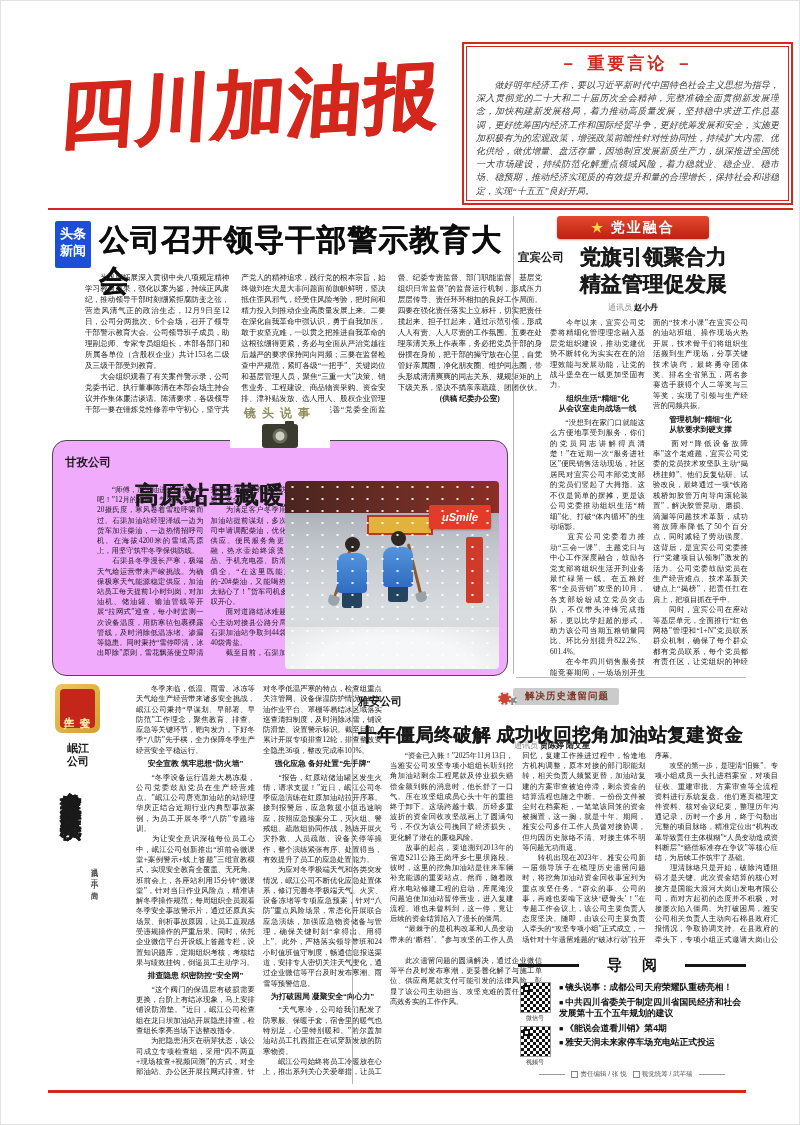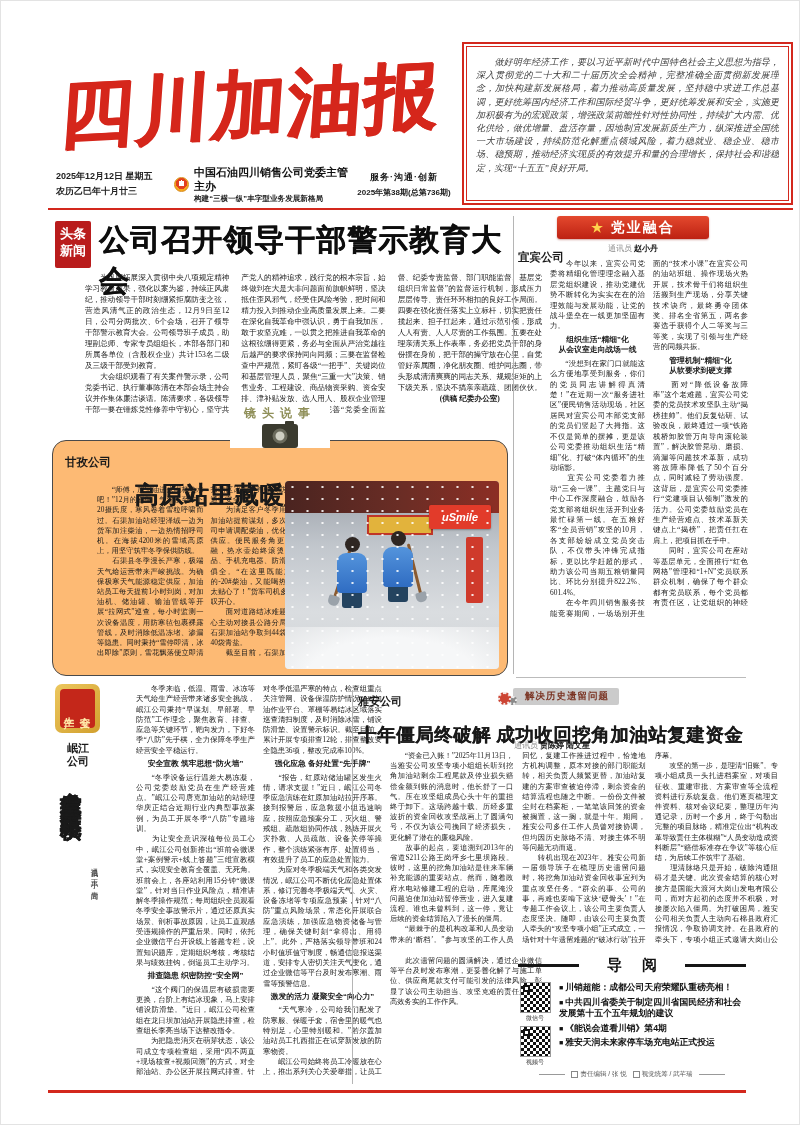--- a/index.html
+++ b/index.html
@@ -33,21 +33,21 @@
   .motto{font-size:9px;font-weight:900;letter-spacing:1px;}
   .issue{font-size:8px;font-weight:bold;margin-top:3px;}
   .rule-red{position:absolute;background:#d3281d;}
   
   .btxt{font-size:7.6px;line-height:11px;text-align:justify;overflow:hidden;margin-left:32px;}
   .btxt p{margin:0;white-space:pre-line;}
   .sub{font-family:"Liberation Sans",sans-serif;text-align:center;font-weight:900;
     font-size:7.8px;line-height:10.5px;margin:3px 0;white-space:pre-line;}
   .credit{text-align:center;font-weight:bold;}
   
-  .badge-headline{position:absolute;left:55px;top:221px;width:36px;height:47px;background:#b91c1c;
+  .badge-headline{position:absolute;left:55px;top:221px;width:36px;height:47px;background:#1d4ed8;
     color:#fff;font-family:"Liberation Sans",sans-serif;font-weight:900;font-size:13px;
     line-height:1.3;text-align:center;padding-top:5px;box-sizing:border-box;border-radius:2px;}
   .main-title{position:absolute;left:99px;top:220px;width:412px;font-weight:900;font-size:30px;
     letter-spacing:1px;color:#0d0d0d;text-shadow:0.6px 0 0 #0d0d0d;}
   .main-body{position:absolute;left:53px;top:272px;width:457px;height:166px;
     column-count:3;column-gap:12px;}
   .vline{position:absolute;width:1px;background:#b5b5b5;}
   
   .yibin{position:absolute;left:518px;top:216px;width:230px;}
   .party-badge{width:152px;height:23px;margin:0 auto;border-radius:3px;
@@ -59,21 +59,21 @@
   .yibin-kicker{position:absolute;left:0;top:34px;font-weight:900;font-size:11.5px;}
   .yibin-title{margin:5px 0 0 44px;width:182px;text-align:center;font-weight:900;
     font-size:21px;line-height:27px;white-space:pre-line;text-shadow:0.4px 0 0 #111;}
   .byline{text-align:center;font-size:8px;margin-top:4px;}
   .byline .lab{color:#8a8a8a;}
   .byline .nm{font-weight:bold;color:#111;}
   .yibin-body{margin-top:5px;height:362px;column-count:2;column-gap:8px;
     font-size:7.4px;line-height:10.4px;}
   
   .lensbox{position:absolute;left:52px;top:440px;width:456px;height:236px;box-sizing:border-box;
-    border:1.5px solid #4a4a4a;border-radius:14px;background:#fdba74;}
+    border:1.5px solid #4a4a4a;border-radius:14px;background:#f0abfc;}
   .lensgrp{position:absolute;left:50%;top:-36px;transform:translateX(-50%);text-align:center;
     background:#fff;padding:0 14px;}
   .lenslabel{color:#90905a;font-family:"Liberation Sans",sans-serif;font-weight:900;
     font-size:12px;letter-spacing:6px;}
   .cam{width:36px;height:24px;background:#3b3b2f;border-radius:3px;position:relative;margin:2px auto 0;}
   .cam::before{content:"";position:absolute;left:50%;top:50%;transform:translate(-50%,-50%);
     width:15px;height:15px;border-radius:50%;background:#cfcfc2;border:3px solid #6b6b5c;box-sizing:border-box;}
   .cam::after{content:"";position:absolute;right:4px;top:-3px;width:9px;height:4px;background:#3b3b2f;border-radius:1px;}
   .ganzi-kicker{position:absolute;left:12px;top:14px;font-weight:900;font-size:11.5px;}
   .ganzi-title{position:absolute;left:64px;top:6px;width:392px;text-align:center;font-weight:900;
@@ -155,40 +155,24 @@
   .hline{position:absolute;height:1px;background:#bbb;}
 </style>
 </head>
 <body>
 
 <div class="page">
 
   <div class="masthead">四川加油报</div>
 
   <div class="remarks">
+    <div class="remarks-title">－ 重要言论 －</div>
     <div class="remarks-body">　　做好明年经济工作，要以习近平新时代中国特色社会主义思想为指导，深入贯彻党的二十大和二十届历次全会精神，完整准确全面贯彻新发展理念，加快构建新发展格局，着力推动高质量发展，坚持稳中求进工作总基调，更好统筹国内经济工作和国际经贸斗争，更好统筹发展和安全，实施更加积极有为的宏观政策，增强政策前瞻性针对性协同性，持续扩大内需、优化供给，做优增量、盘活存量，因地制宜发展新质生产力，纵深推进全国统一大市场建设，持续防范化解重点领域风险，着力稳就业、稳企业、稳市场、稳预期，推动经济实现质的有效提升和量的合理增长，保持社会和谐稳定，实现“十五五”良好开局。</div>
   </div>
 
-  <div class="dateline">
-    <div class="dl-left">
-      <div>2025年12月12日 星期五</div>
-      <div>农历乙巳年十月廿三</div>
-    </div>
-    <div class="dl-center">
-      <span class="petro-logo"></span>
-      <div>
-        <div class="org1">中国石油四川销售公司党委主管主办</div>
-        <div class="org2">构建“三横一纵”丰字型业务发展新格局</div>
-      </div>
-    </div>
-    <div class="dl-right">
-      <div class="motto">服务·沟通·创新</div>
-      <div class="issue">2025年第38期(总第736期)</div>
-    </div>
-  </div>
 
   <div class="rule-red" style="left:48px;top:208px;width:745px;height:2px;"></div>
 
   <div class="badge-headline">
     <div>头条</div>
     <div>新闻</div>
   </div>
   <div class="main-title">公司召开领导干部警示教育大会</div>
   <div class="main-body btxt">
     <p>　　为巩固拓展深入贯彻中央八项规定精神学习教育成果，强化以案为鉴，持续正风肃纪，推动领导干部时刻绷紧拒腐防变之弦，营造风清气正的政治生态，12月9日至12日，公司分两批次、6个会场，召开了领导干部警示教育大会。公司领导班子成员，助理副总师、专家专员组组长，本部各部门和所属各单位（含股权企业）共计153名二级及三级干部受到教育。
@@ -197,20 +181,22 @@
   </div>
 
   <div class="vline" style="left:513px;top:216px;height:458px;"></div>
 
   <div class="yibin">
     <div class="party-badge">
       <span class="party-star">★</span>
       <span>党业融合</span>
     </div>
     <div class="yibin-kicker">宜宾公司</div>
+    <div class="yibin-title">党旗引领聚合力
+精益管理促发展</div>
     <div class="byline">
       <span class="lab">通讯员</span>
       <span class="nm">赵小丹</span>
     </div>
     <div class="yibin-body btxt">
       <p>　　今年以来，宜宾公司党委将精细化管理理念融入基层党组织建设，推动党建优势不断转化为实实在在的治理效能与发展动能，让党的战斗堡垒在一线更加坚固有力。</p>
       <h4 class="sub">组织生活“精细”化
 从会议室走向战场一线</h4>
       <p>　　“没想到在家门口就能这么方便地享受到服务，你们的党员同志讲解得真清楚！”在近期一次“服务进社区”便民销售活动现场，社区居民对宜宾公司本部党支部的党员们竖起了大拇指。这不仅是简单的摆摊，更是该公司党委推动组织生活“精细”化、打破“体内循环”的生动缩影。
 　　宜宾公司党委着力推动“三会一课”、主题党日与中心工作深度融合，鼓励各党支部将组织生活开到业务最忙碌第一线。在五粮好客“全员营销”攻坚的10月，各支部纷纷成立党员突击队，不仅带头冲锋完成指标，更以比学赶超的形式，助力该公司当期五粮销量同比、环比分别提升822.2%、601.4%。
@@ -278,21 +264,21 @@
     <p>　　冬季来临，低温、雨雪、冰冻等天气给生产经营带来诸多安全挑战，岷江公司秉持“早谋划、早部署、早防范”工作理念，聚焦教育、排查、应急等关键环节，靶向发力，下好冬季“八防”先手棋，全力保障冬季生产经营安全平稳运行。</p>
     <h4 class="sub">安全宣教 筑牢思想“防火墙”</h4>
     <p>　　“冬季设备运行温差大易冻凝，公司党委鼓励党员在生产经营难点。”岷江公司唐克加油站的站经理华庆正结合近期行业内典型事故案例，为员工开展冬季“八防”专题培训。
 　　为让安全意识深植每位员工心中，岷江公司创新推出“班前会微课堂+案例警示+线上答题”三维宣教模式，实现安全教育全覆盖、无死角。班前会上，各座站利用15分钟“微课堂”，针对当日作业风险点，精准讲解冬季操作规范；每周组织全员观看冬季安全事故警示片，通过还原真实场景、剖析事故原因，让员工直观感受违规操作的严重后果。同时，依托企业微信平台开设线上答题专栏，设置知识题库，定期组织考核，考核结果与绩效挂钩，倒逼员工主动学习。</p>
     <h4 class="sub">排查隐患 织密防控“安全网”</h4>
     <p>　　“这个阀门的保温层有破损需要更换，台阶上有结冰现象，马上安排铺设防滑垫。”近日，岷江公司检查组在龙日坝加油站开展隐患排查，检查组长李亮当场下达整改指令。
 　　为把隐患消灭在萌芽状态，该公司成立专项检查组，采用“四不两直+现场核查+视频回溯”的方式，对全部油站、办公区开展拉网式排查。针对冬季低温严寒的特点，检查组重点关注管网、设备保温防护情况，对加油作业平台、罩棚等易结冰区域落实巡查清扫制度，及时消除冰雪，铺设防滑垫、设置警示标识。截至目前，累计开展专项排查12轮，排查整改安全隐患36项，整改完成率100%。</p>
     <h4 class="sub">强化应急 备好处置“先手牌”</h4>
     <p>　　“报告，红原站储油罐区发生火情，请求支援！”近日，岷江公司冬季应急演练在红原加油站拉开序幕。接到报警后，应急救援小组迅速响应，按照应急预案分工，灭火组、警戒组、疏散组协同作战，熟练开展火灾扑救、人员疏散、设备关停等操作，整个演练紧张有序、处置得当，有效提升了员工的应急处置能力。
 　　为应对冬季极端天气和各类突发情况，岷江公司不断优化应急处置体系，修订完善冬季极端天气、火灾、设备冻堵等专项应急预案，针对“八防”重点风险场景，常态化开展联合应急演练，加强应急物资储备与管理，确保关键时刻“拿得出、用得上”。此外，严格落实领导带班和24小时值班值守制度，畅通信息报送渠道，安排专人密切关注天气变化，通过企业微信等平台及时发布寒潮、雨雪等预警信息。</p>
-    <h4 class="sub">激发的活力 凝聚安全“向心力”</h4>
+    <h4 class="sub">为打破困局 凝聚安全“向心力”</h4>
     <p>　　“天气寒冷，公司给我们配发了防寒服、保暖手套，宿舍里的暖气也特别足，心里特别暖和。”若尔盖加油站员工扎西措正在试穿新发放的防寒物资。
 　　岷江公司始终将员工冷暖放在心上，推出系列关心关爱举措，让员工在寒冬中感受到组织的温暖。针对冬季严寒特点，公司为一线员工统一配发防寒服、保暖鞋、手套等防寒物资，修缮员工宿舍供暖设施，确保员工住宿环境温暖舒适；组织开展“冬季送温暖”活动，相关负责人带队深入一线岗位，为员工送去米面油等慰问品，与员工面对面交流，倾听员工诉求，及时解决工作生活中遇到的实际问题。此外，针对高海拔站点员工，持续优化轮岗制度，缩短高海拔地区员工值守周期，配备吸氧设备和常用药品，切实保障员工身体健康。</p>
   </div>
 
   <div class="vline" style="left:352px;top:690px;height:394px;"></div>
   <div class="hline" style="left:516px;top:677px;width:230px;"></div>
 
   <div class="ya-kicker">雅安公司</div>
   <div class="legacy-badge">
     <div class="gear1"></div>
@@ -324,21 +310,21 @@
       <div class="dy-line"></div>
     </div>
     <div class="dy-content">
       <div class="qrcol">
         <div class="qr"></div>
         <div class="qrlab">微信号</div>
         <div class="qr"></div>
         <div class="qrlab">视频号</div>
       </div>
       <div class="dy-items">
-        <div class="dy-item">川销超能：成都公司天府荣耀队重磅亮相！</div>
+        <div class="dy-item">镜头说事：成都公司天府荣耀队重磅亮相！</div>
         <div class="dy-item">中共四川省委关于制定四川省国民经济和社会发展第十五个五年规划的建议</div>
         <div class="dy-item">《能说会道看川销》第4期</div>
         <div class="dy-item">雅安天润未来家停车场充电站正式投运</div>
       </div>
     </div>
   </div>
 
   <div class="credits">
     <span class="cr-line"></span>
     <span><span class="sqicon"></span><span>责任编辑 / 张  悦</span></span>

